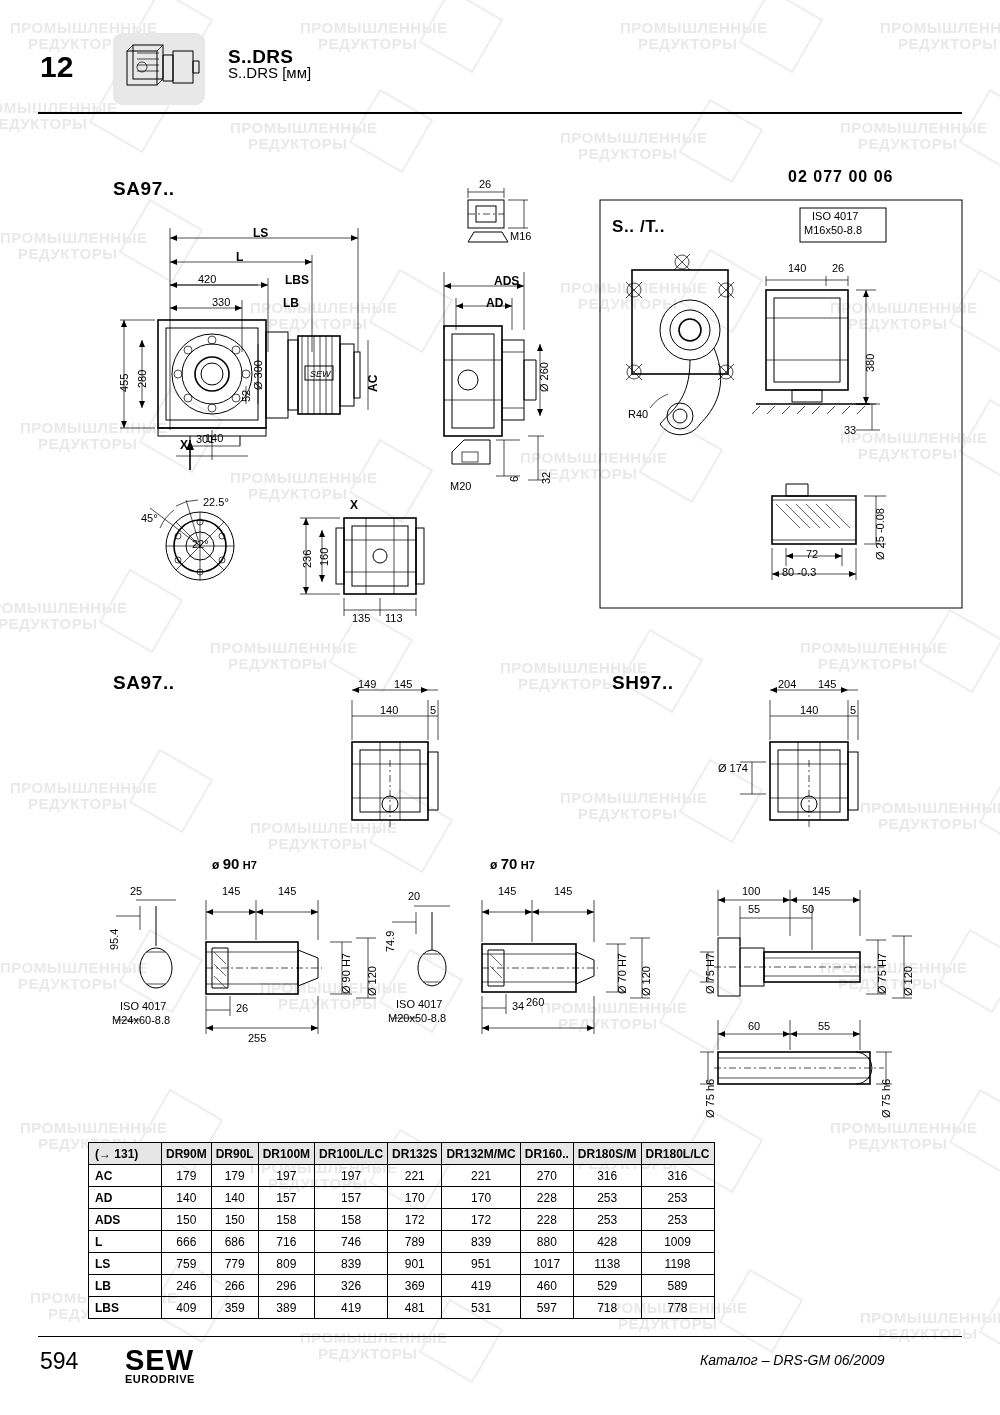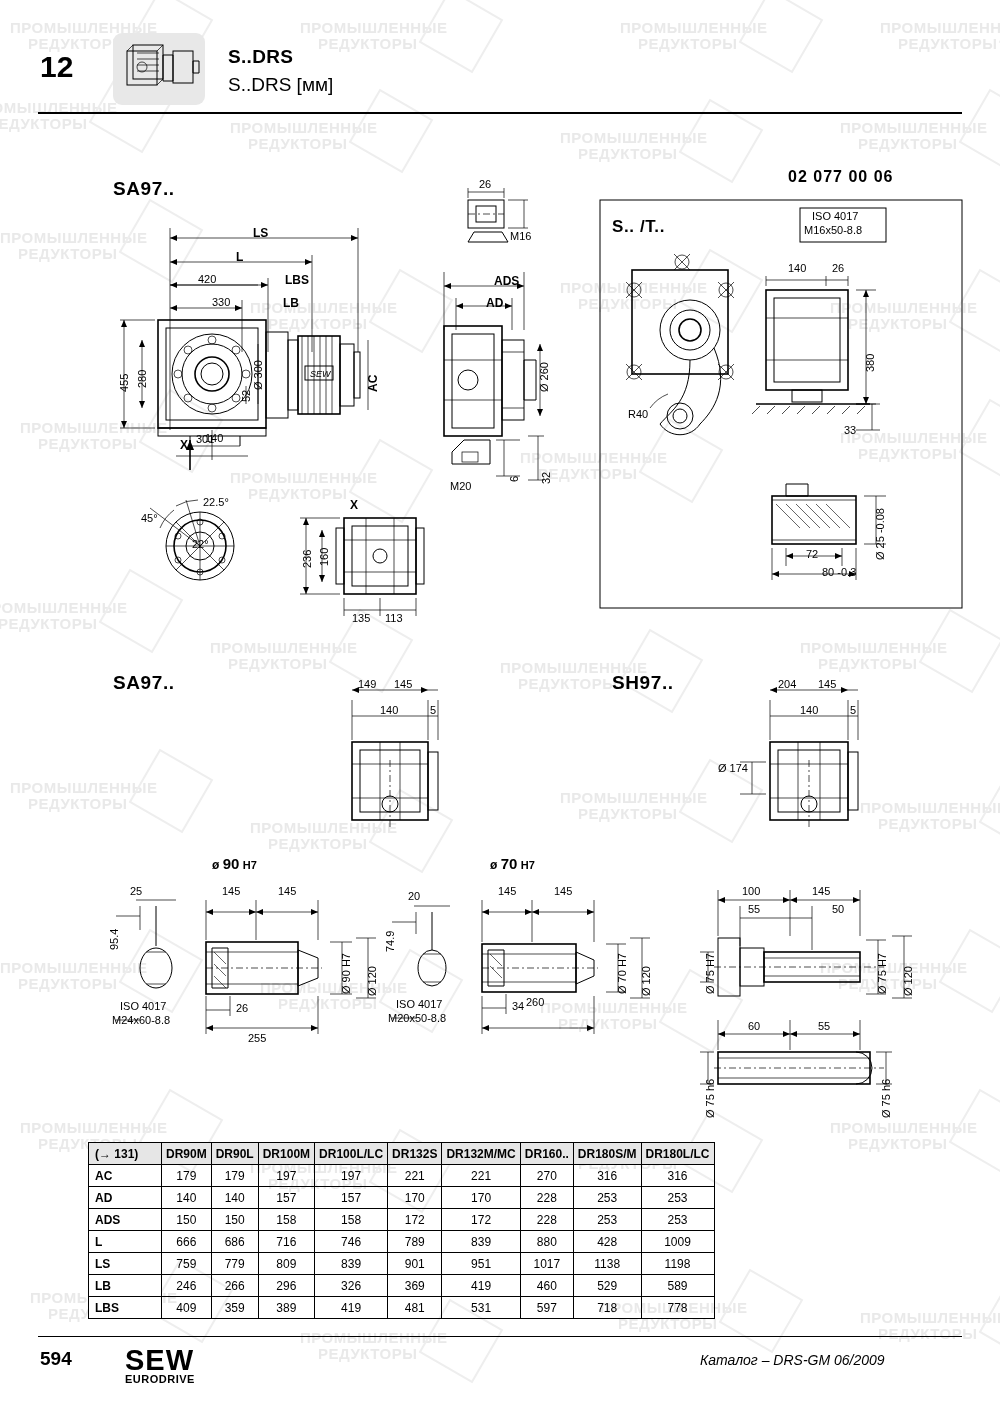--- a/index.html
+++ b/index.html
@@ -19,21 +19,21 @@
   .wmhex{
     position:absolute;z-index:0;border:2px solid #eeeeee;
     width:58px;height:58px;transform:rotate(30deg);
   }
   .layer{position:absolute;left:0;top:0;width:1000px;height:1415px;z-index:2;}
 
   
   .hdr-num{position:absolute;left:40px;top:50px;font-size:30px;font-weight:bold;}
   .hdr-icon{position:absolute;left:113px;top:33px;width:92px;height:72px;background:#e8e8e8;border-radius:9px;}
   .hdr-title{position:absolute;left:228px;top:46px;font-size:19px;font-weight:bold;letter-spacing:.3px;}
-  .hdr-sub{position:absolute;left:228px;top:74px;font-size:19px;}
+  .hdr-sub{position:absolute;left:228px;top:64px;font-size:15px;}
   .hdr-rule{position:absolute;left:38px;top:112px;width:924px;height:2px;background:#000;}
 
   
   .lbl{position:absolute;font-weight:bold;}
   .lbl-sa97a{left:113px;top:178px;font-size:19px;letter-spacing:.6px;}
   .lbl-code{left:788px;top:168px;font-size:16px;font-weight:bold;letter-spacing:1px;}
   .lbl-st{left:612px;top:217px;font-size:17px;letter-spacing:.6px;}
   .lbl-sa97b{left:113px;top:672px;font-size:19px;letter-spacing:.6px;}
   .lbl-sh97{left:612px;top:672px;font-size:19px;letter-spacing:.6px;}
 
@@ -42,21 +42,21 @@
   .vert{transform:rotate(-90deg);transform-origin:left top;}
 
   
   .tbl{position:absolute;left:88px;top:1142px;border-collapse:collapse;font-size:12px;}
   .tbl td,.tbl th{border:1px solid #000;text-align:center;padding:2px 4px;height:17px;}
   .tbl thead th{font-weight:bold;background:#e6e6e6;}
   .tbl td.rowhdr{font-weight:bold;text-align:left;padding-left:6px;width:62px;background:#fff;}
   .tbl th.corner{font-weight:bold;text-align:left;padding-left:6px;}
 
   
-  .pg{position:absolute;left:40px;top:1348px;font-size:19px;font-weight:bold;}
+  .pg{position:absolute;left:40px;top:1348px;font-size:23px;font-weight:normal;}
   .sew{position:absolute;left:125px;top:1344px;}
   .sew .s1{font-size:29px;font-weight:bold;letter-spacing:1px;}
   .sew .s2{font-size:11px;font-weight:bold;letter-spacing:.5px;margin-top:-4px;}
   .foot-right{position:absolute;left:700px;top:1352px;font-size:14px;font-style:italic;}
   .foot-rule{position:absolute;left:38px;top:1336px;width:924px;height:1px;background:#000;}
 
   svg{position:absolute;left:0;top:0;overflow:visible;}
   .st{fill:none;stroke:#000;stroke-width:1;}
   .stb{fill:none;stroke:#000;stroke-width:1.6;}
   .stt{fill:none;stroke:#000;stroke-width:.7;}
@@ -703,21 +703,21 @@
   <div class="dim" style="left:385px;top:612px;">113</div>
 
   <div class="dim" style="left:812px;top:210px;">ISO 4017</div>
   <div class="dim" style="left:804px;top:224px;">M16x50-8.8</div>
   <div class="dim" style="left:788px;top:262px;">140</div>
   <div class="dim" style="left:832px;top:262px;">26</div>
   <div class="dim vert" style="left:864px;top:372px;">380</div>
   <div class="dim" style="left:844px;top:424px;">33</div>
   <div class="dim" style="left:628px;top:408px;">R40</div>
   <div class="dim" style="left:806px;top:548px;">72</div>
-  <div class="dim" style="left:822px;top:566px;">80 -0.3</div>
+  <div class="dim" style="left:782px;top:566px;">80 -0.3</div>
   <div class="dim vert" style="left:874px;top:560px;">Ø 25 -0.08</div>
 
   <div class="dim" style="left:358px;top:678px;">149</div>
   <div class="dim" style="left:394px;top:678px;">145</div>
   <div class="dim" style="left:380px;top:704px;">140</div>
   <div class="dim" style="left:430px;top:704px;">5</div>
 
   <div class="dim" style="left:778px;top:678px;">204</div>
   <div class="dim" style="left:818px;top:678px;">145</div>
   <div class="dim" style="left:800px;top:704px;">140</div>
@@ -744,21 +744,21 @@
   <div class="dim" style="left:396px;top:998px;">ISO 4017</div>
   <div class="dim" style="left:388px;top:1012px;">M20x50-8.8</div>
   <div class="dim" style="left:512px;top:1000px;">34</div>
   <div class="dim" style="left:526px;top:996px;">260</div>
   <div class="dim vert" style="left:616px;top:994px;">Ø 70 H7</div>
   <div class="dim vert" style="left:640px;top:996px;">Ø 120</div>
 
   <div class="dim" style="left:742px;top:885px;">100</div>
   <div class="dim" style="left:812px;top:885px;">145</div>
   <div class="dim" style="left:748px;top:903px;">55</div>
-  <div class="dim" style="left:802px;top:903px;margin-left:30px;">50</div>
+  <div class="dim" style="left:802px;top:903px;">50</div>
   <div class="dim vert" style="left:704px;top:994px;">Ø 75 H7</div>
   <div class="dim vert" style="left:876px;top:994px;">Ø 75 H7</div>
   <div class="dim vert" style="left:902px;top:996px;">Ø 120</div>
   <div class="dim" style="left:748px;top:1020px;">60</div>
   <div class="dim" style="left:818px;top:1020px;">55</div>
   <div class="dim vert" style="left:704px;top:1118px;">Ø 75 h6</div>
   <div class="dim vert" style="left:880px;top:1118px;">Ø 75 h6</div>
 </div>
 
 <table class="tbl">

